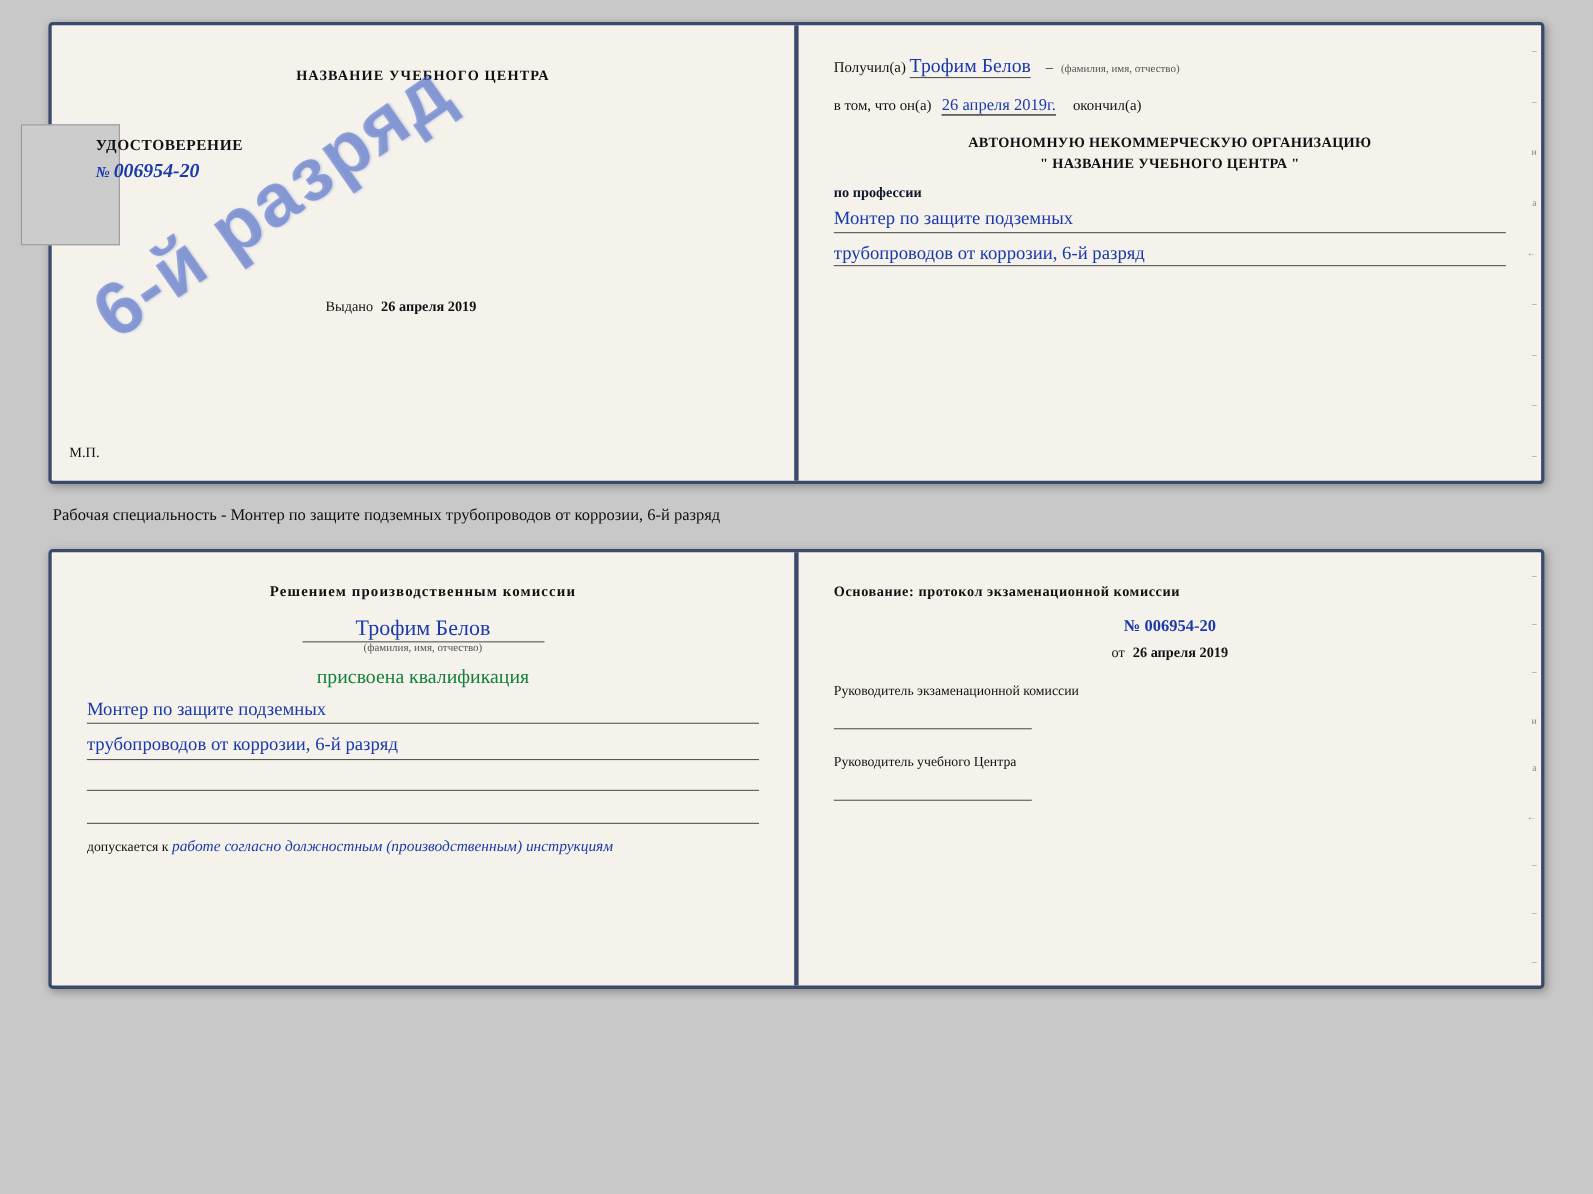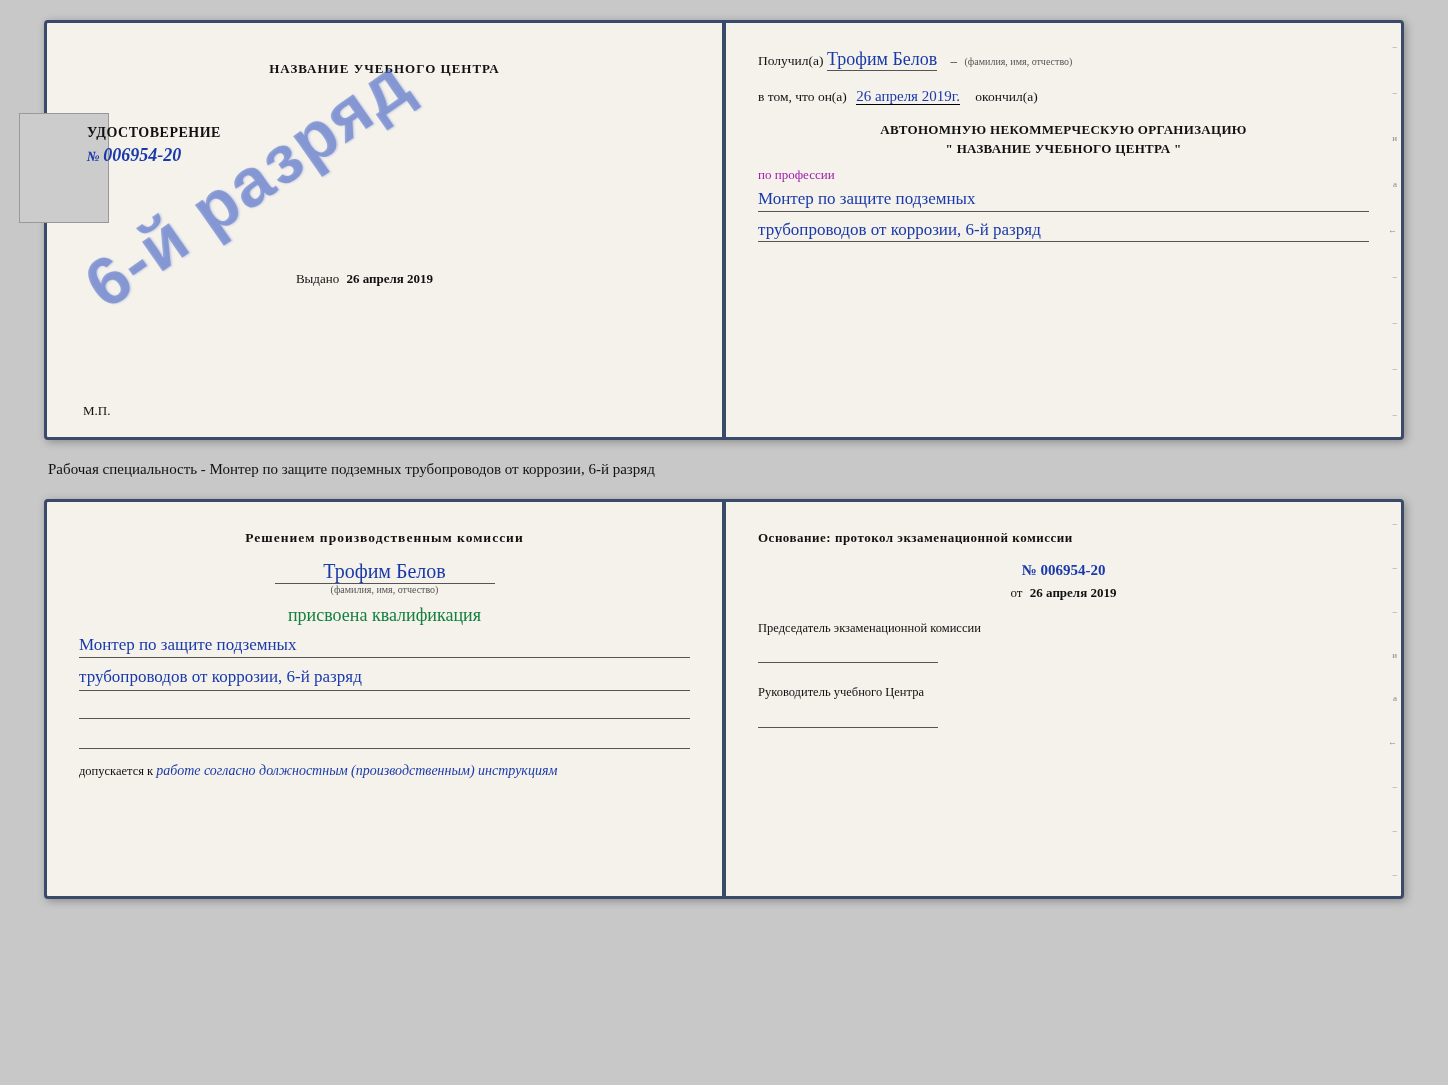--- a/index.html
+++ b/index.html
@@ -98,21 +98,21 @@
       margin-left: -40px;
     }
 
     .issued-line .issued-date {
       font-weight: bold;
     }
 
     .mp-label {
       position: absolute;
       bottom: 18px;
-      left: 36px;
+      left: 16px;
       font-size: 13px;
       color: #111;
     }
 
     
     .stamp-overlay {
       position: absolute;
       top: 50px;
       left: 60px;
       width: 280px;
@@ -168,22 +168,23 @@
       font-weight: bold;
       text-transform: uppercase;
       letter-spacing: 0.3px;
       margin: 12px 0 8px 0;
       line-height: 1.5;
       color: #111;
     }
 
     .profession-line {
       font-size: 13px;
-      color: #a21caf;
+      color: #0f172a;
       margin-bottom: 4px;
+      font-weight: bold;
     }
 
     .handwritten-line {
       font-family: 'Segoe Script', 'Brush Script MT', cursive;
       font-size: 17px;
       color: #1a3aaa;
       border-bottom: 1px solid #555;
       display: block;
       margin-bottom: 6px;
       line-height: 1.4;
@@ -436,21 +437,21 @@
     <div class="basis-title">Основание: протокол экзаменационной комиссии</div>
 
     <div class="basis-number">№ 006954-20</div>
 
     <div class="basis-date">
       <span>от</span>
       <span class="date-val" style="margin-left:4px;">26 апреля 2019</span>
     </div>
 
     <div class="signatory-block">
-      <div>Председатель экзаменационной комиссии</div>
+      <div>Руководитель экзаменационной комиссии</div>
       <div class="sig-line"></div>
     </div>
 
     <div class="signatory-block">
       <div>Руководитель учебного Центра</div>
       <div class="sig-line"></div>
     </div>
 
     <div class="side-lines">
       <span class="side-line-item">–</span>

